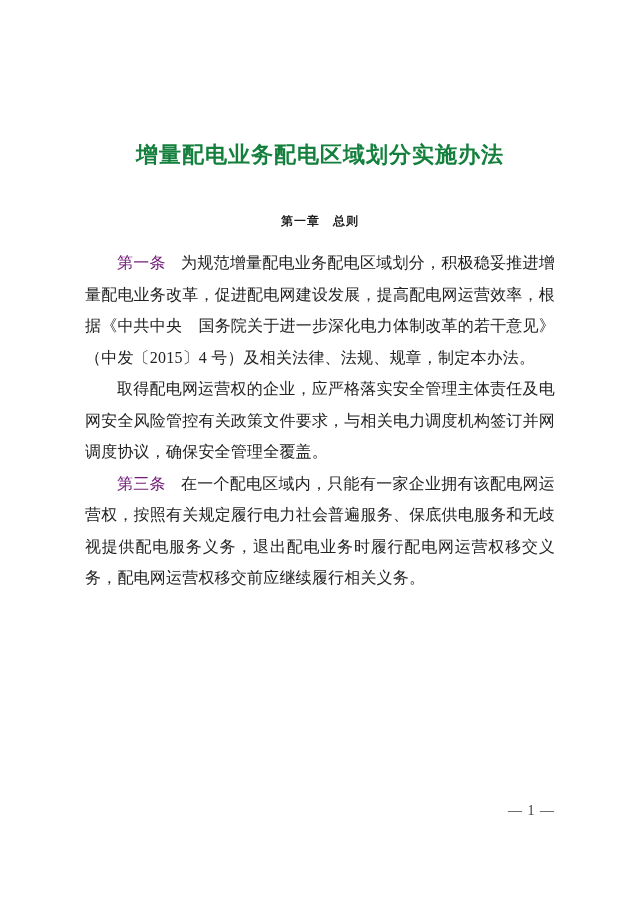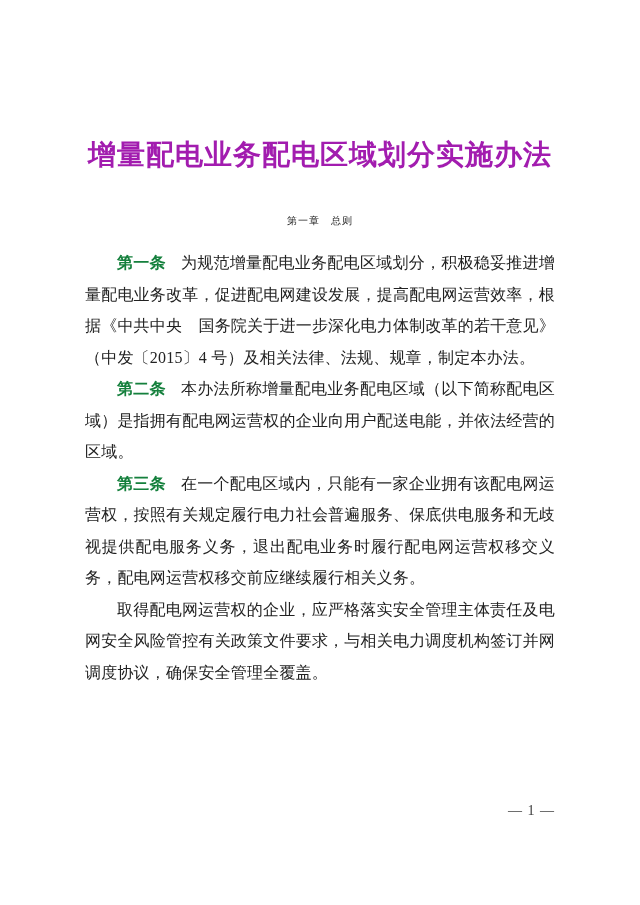--- a/index.html
+++ b/index.html
@@ -16,51 +16,51 @@
     color: #1c1c1c;
     font-family: "Liberation Serif", "DejaVu Serif", serif;
     overflow: hidden;
     box-sizing: border-box;
   }
   .content {
     margin: 0 85px;
   }
   .doc-title {
     margin-top: 138px;
-    font-size: 28px;
+    font-size: 22px;
     line-height: 34px;
     font-weight: bold;
     text-align: center;
     letter-spacing: 1px;
-    color: #a21caf;
+    color: #15803d;
   }
   .chapter-heading {
     margin-top: 36px;
-    font-size: 10px;
+    font-size: 12px;
     line-height: 26px;
-    font-weight: normal;
+    font-weight: bold;
     text-align: center;
     letter-spacing: 1px;
     color: #1c1c1c;
   }
   .doc-body {
     margin-top: 13px;
   }
   .para {
     margin: 0;
     font-size: 16px;
     line-height: 31.5px;
     text-align: justify;
     text-indent: 2em;
     letter-spacing: 0.2px;
     color: #222222;
   }
   .para-num {
-    font-weight: bold;
-    color: #15803d;
+    font-weight: normal;
+    color: #701a75;
   }
   .para-num:not(:empty) {
     margin-right: 0.95em;
   }
   .page-number {
     position: absolute;
     top: 803px;
     right: 85px;
     font-size: 14px;
     letter-spacing: 1px;
@@ -74,24 +74,23 @@
   <div class="content">
 
     <h1 class="doc-title">增量配电业务配电区域划分实施办法</h1>
 
     <h2 class="chapter-heading">第一章　总则</h2>
 
     <div class="doc-body">
 
       <p class="para"><span class="para-num">第一条</span><span class="para-text">为规范增量配电业务配电区域划分，积极稳妥推进增量配电业务改革，促进配电网建设发展，提高配电网运营效率，根据《中共中央　国务院关于进一步深化电力体制改革的若干意见》（中发〔2015〕4 号）及相关法律、法规、规章，制定本办法。</span></p>
 
-      <p class="para"><span class="para-num">第二条</span><span class="para-text">本办法所称增量配电业务配电区域（以下简称配电区域）是指拥有配电网运营权的企业向用户配送电能，并依法经营的区域。</span></p>
+
+      <p class="para"><span class="para-num"></span><span class="para-text">取得配电网运营权的企业，应严格落实安全管理主体责任及电网安全风险管控有关政策文件要求，与相关电力调度机构签订并网调度协议，确保安全管理全覆盖。</span></p>
 
       <p class="para"><span class="para-num">第三条</span><span class="para-text">在一个配电区域内，只能有一家企业拥有该配电网运营权，按照有关规定履行电力社会普遍服务、保底供电服务和无歧视提供配电服务义务，退出配电业务时履行配电网运营权移交义务，配电网运营权移交前应继续履行相关义务。</span></p>
-
-      <p class="para"><span class="para-num"></span><span class="para-text">取得配电网运营权的企业，应严格落实安全管理主体责任及电网安全风险管控有关政策文件要求，与相关电力调度机构签订并网调度协议，确保安全管理全覆盖。</span></p>
 
 
     </div>
   </div>
 
   <div class="page-number">— 1 —</div>
 </div>
 
 </body></html>

